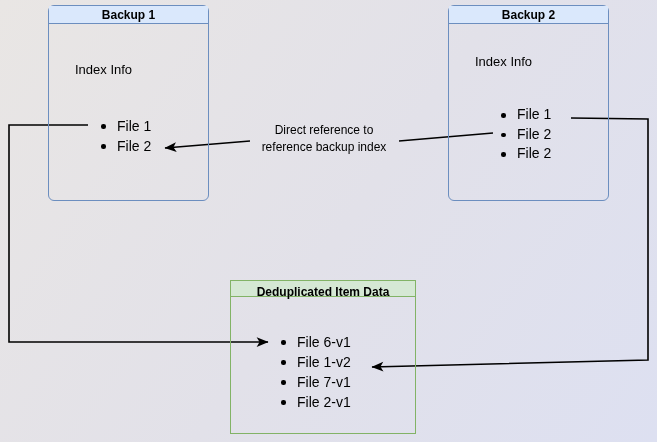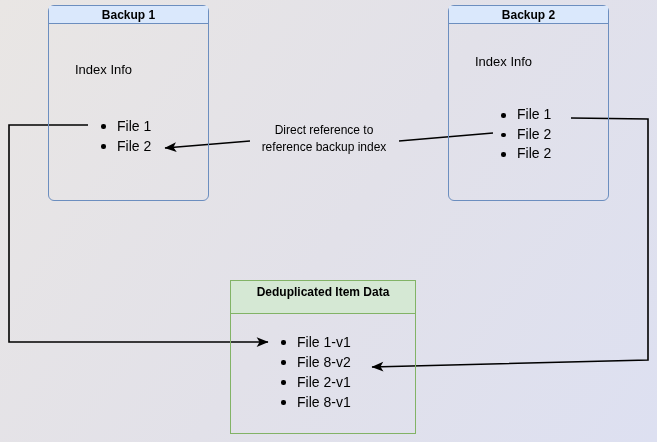--- a/index.html
+++ b/index.html
@@ -53,21 +53,21 @@
   }
   .backup { border-color: var(--backup-border); border-radius: 6px; }
   .backup .box-header {
     background: var(--backup-header-fill);
     height: 18px;
     line-height: 18px;
   }
   .dedup { border-color: var(--dedup-border); }
   .dedup .box-header {
     background: var(--dedup-header-fill);
-    height: 33px;
+    height: 16px;
     line-height: 22px;
   }
 
   #backup1-box { left: 48px; top: 5px; width: 161px; height: 196px; }
   #backup2-box { left: 448px; top: 5px; width: 161px; height: 196px; }
   #dedup-box   { left: 230px; top: 280px; width: 186px; height: 154px; }
 
   .subtitle {
     position: absolute;
     left: 26px;
@@ -147,24 +147,24 @@
     <ul class="file-list">
         <li>File 1</li>
         <li>File 2</li>
         <li>File 2</li>
       </ul>
   </div>
 
   <div class="box dedup" id="dedup-box">
     <div class="box-header">Deduplicated Item Data</div>
     <ul class="file-list">
-        <li>File 1-v1</li>
-        <li>File 8-v2</li>
+        <li>File 6-v1</li>
+        <li>File 1-v2</li>
+        <li>File 7-v1</li>
         <li>File 2-v1</li>
-        <li>File 8-v1</li>
       </ul>
   </div>
 
   <div class="annotation">
     <span>Direct reference to</span>
     <span>reference backup index</span>
   </div>
 
 </div>
 

